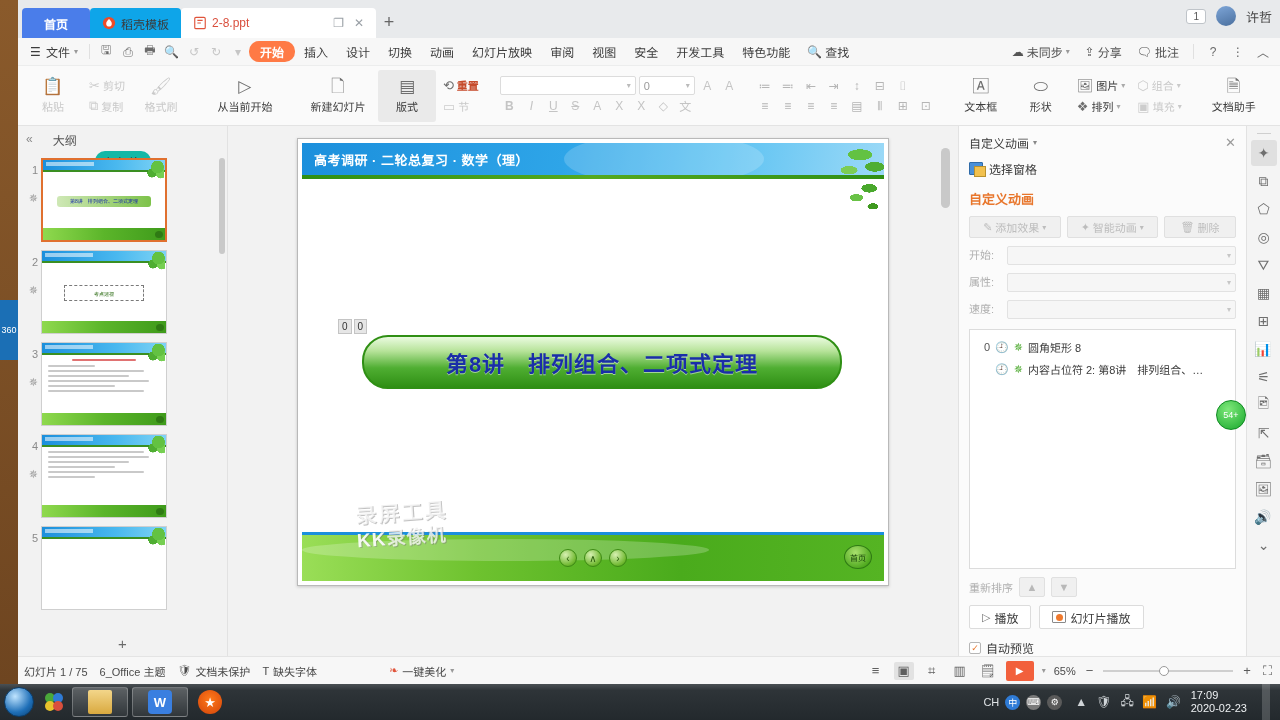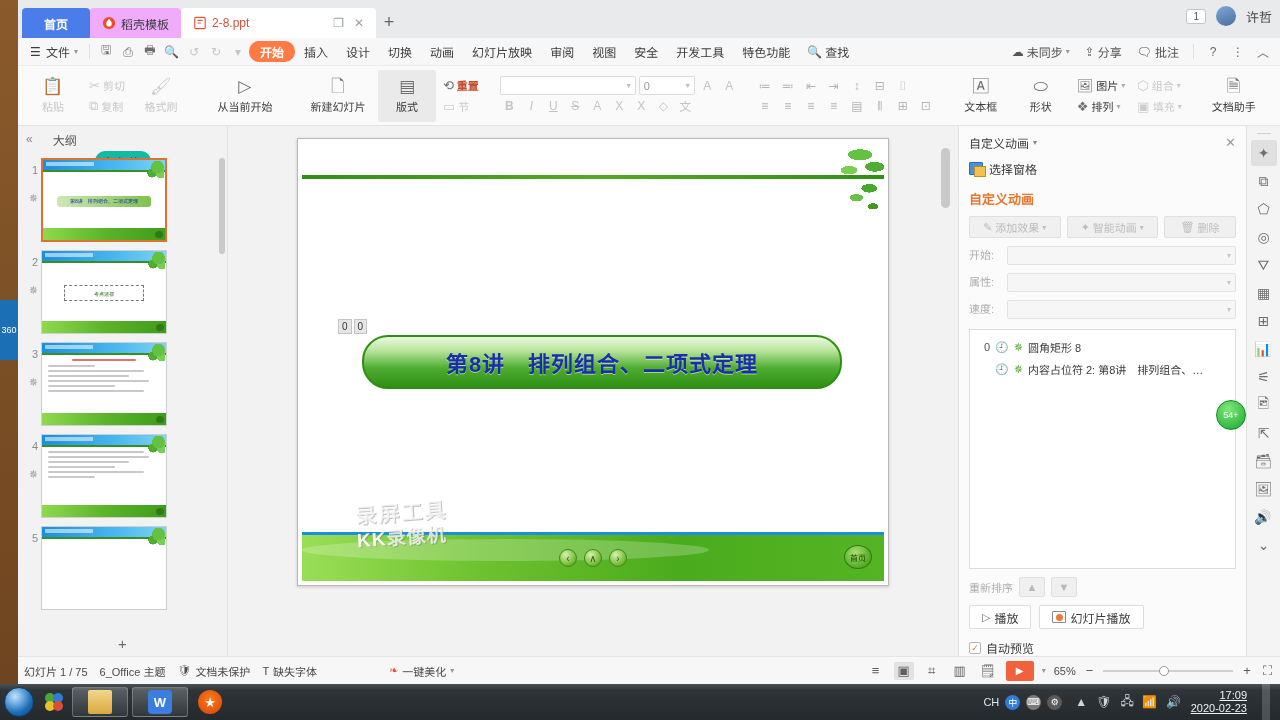--- a/index.html
+++ b/index.html
@@ -39,21 +39,21 @@
   .tabbar{
     height:38px; background:#e8eaec; display:flex; align-items:flex-end;
     padding-left:4px; position:relative; flex:0 0 38px;
   }
   .tab{
     height:30px; display:flex; align-items:center; gap:5px;
     padding:0 12px; font-size:12px; color:#444; cursor:pointer;
     border-radius:4px 4px 0 0; position:relative; white-space:nowrap;
   }
   .tab.home{ background:#4a7dea; color:#fff; font-weight:bold; width:68px; justify-content:center;}
-  .tab.mid{ background:#f0abfc; color:#3b3b3b;}
+  .tab.mid{ background:#0ea5e9; color:#3b3b3b;}
   .tab.doc{ background:#fff; width:195px; justify-content:flex-start;}
   .tab.doc .tname{ color:#d94f3d; }
   .tab-ico{ width:14px;height:14px;display:inline-block;}
   .tab .tail{ margin-left:auto; display:flex; gap:10px; color:#9aa0a6; font-size:12px;}
   .tab .tail span{cursor:pointer;}
   .tabplus{ width:26px;height:30px;line-height:28px;text-align:center;font-size:18px;color:#666;cursor:pointer;}
   .tabbar-right{
     position:absolute; right:8px; top:6px; display:flex; align-items:center; gap:10px;
   }
   .badge-num{
@@ -398,21 +398,21 @@
   }
   .tb-app.plain{background:transparent;border:none;width:36px;}
   .appico{width:24px;height:24px;border-radius:4px;display:flex;align-items:center;justify-content:center;font-size:13px;color:#fff;font-weight:bold;}
   .ico-folder{background:linear-gradient(180deg,#f3d68a,#d9a93f);border-radius:2px;}
   .ico-w{background:#3a7fe0;}
   .ico-ninja{background:radial-gradient(circle at 50% 40%,#ff7a1a,#d2440a);border-radius:50%;}
   .tray{
     margin-left:auto;display:flex;align-items:center;gap:9px;padding-right:10px;color:#dfe3e6;font-size:11px;
   }
   .tray .tico{cursor:pointer;font-size:12px;opacity:.92;}
-  .clock{text-align:right;line-height:13px;font-size:11px;color:#eef1f3;cursor:pointer;text-decoration:underline;}
+  .clock{text-align:left;line-height:13px;font-size:11px;color:#eef1f3;cursor:pointer;}
   .ime{
     display:flex;align-items:center;gap:6px;color:#dfe3e6;font-size:11px;margin-right:4px;
   }
   .ime .sq{width:15px;height:15px;border-radius:50%;background:#2f7bd6;color:#fff;font-size:9px;
     display:flex;align-items:center;justify-content:center;}
   .showdesk{width:8px;height:36px;background:rgba(255,255,255,.18);margin-left:6px;cursor:pointer;}
 
   
   .float-badge{
     position:absolute;right:34px;top:400px;width:30px;height:30px;border-radius:50%;
@@ -766,20 +766,23 @@
           </div>
 
           <div class="lp-scroll"></div>
         </div>
         <div class="lp-addrow">+</div>
       </div>
 
       <div class="centerpane">
         <div class="slide-wrap">
           <div class="slide">
+            <div class="s-head">
+              <div class="s-head-txt">高考调研 · 二轮总复习 · 数学（理）</div>
+            </div>
             <div class="s-greenline"></div>
             <div class="s-leaves"></div>
 
             <div class="s-title-wrap">
               <div class="anim-tag">
                 <span>0</span>
                 <span>0</span>
               </div>
               <div class="s-title">第8讲　排列组合、二项式定理</div>
             </div>

